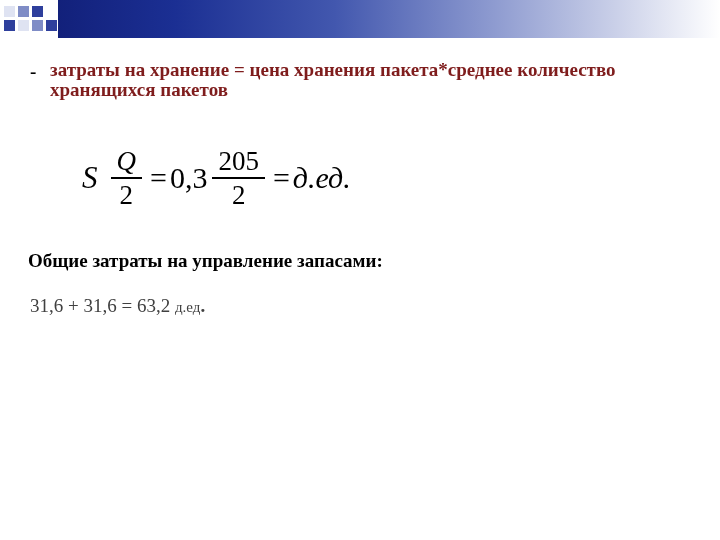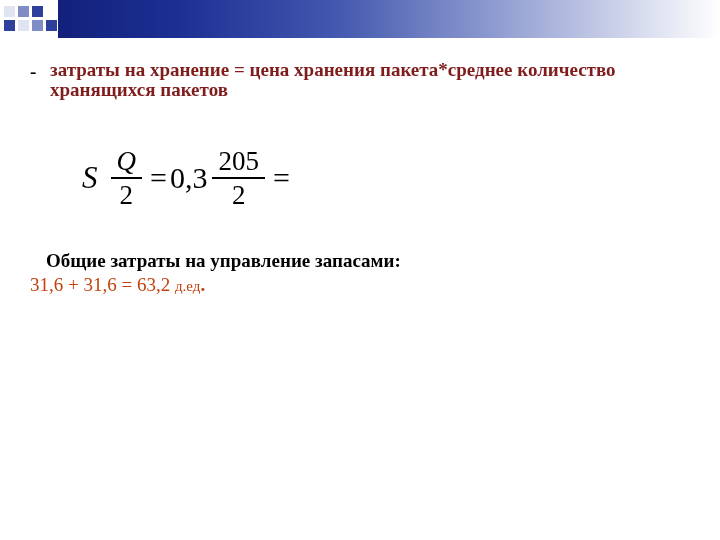--- a/index.html
+++ b/index.html
@@ -130,32 +130,32 @@
     font-size: 30px;
   }
   .unit {
     font-style: italic;
     font-size: 30px;
   }
 
   
   .total-title {
     position: absolute;
-    left: 46px;
+    left: 28px;
     top: 212px;
     font-size: 19px;
     font-weight: bold;
     color: #000000;
   }
   .total-line {
     position: absolute;
     left: 30px;
-    top: 236px;
-    font-size: 19px;
-    color: #c2410c;
+    top: 257px;
+    font-size: 19px;
+    color: #404040;
   }
   .total-line .small-unit {
     font-size: 15px;
   }
   .total-line .bold-dot {
     font-size: 19px;
     font-weight: bold;
   }
 </style>
 </head>
@@ -188,20 +188,21 @@
       <span class="den">2</span>
     </span>
     <span class="op">=</span>
     <span class="val">0,3</span>
     <span class="frac">
       <span class="num">205</span>
       <span class="bar"></span>
       <span class="den">2</span>
     </span>
     <span class="op">=</span>
+    <span class="unit">д.ед.</span>
   </div>
 
   <div class="total-title">Общие затраты на управление запасами:</div>
 
   <div class="total-line">
     <span>31,6 + 31,6 = 63,2 </span><span class="small-unit">д.ед</span><span class="bold-dot">.</span>
   </div>
 
 </div>
 

